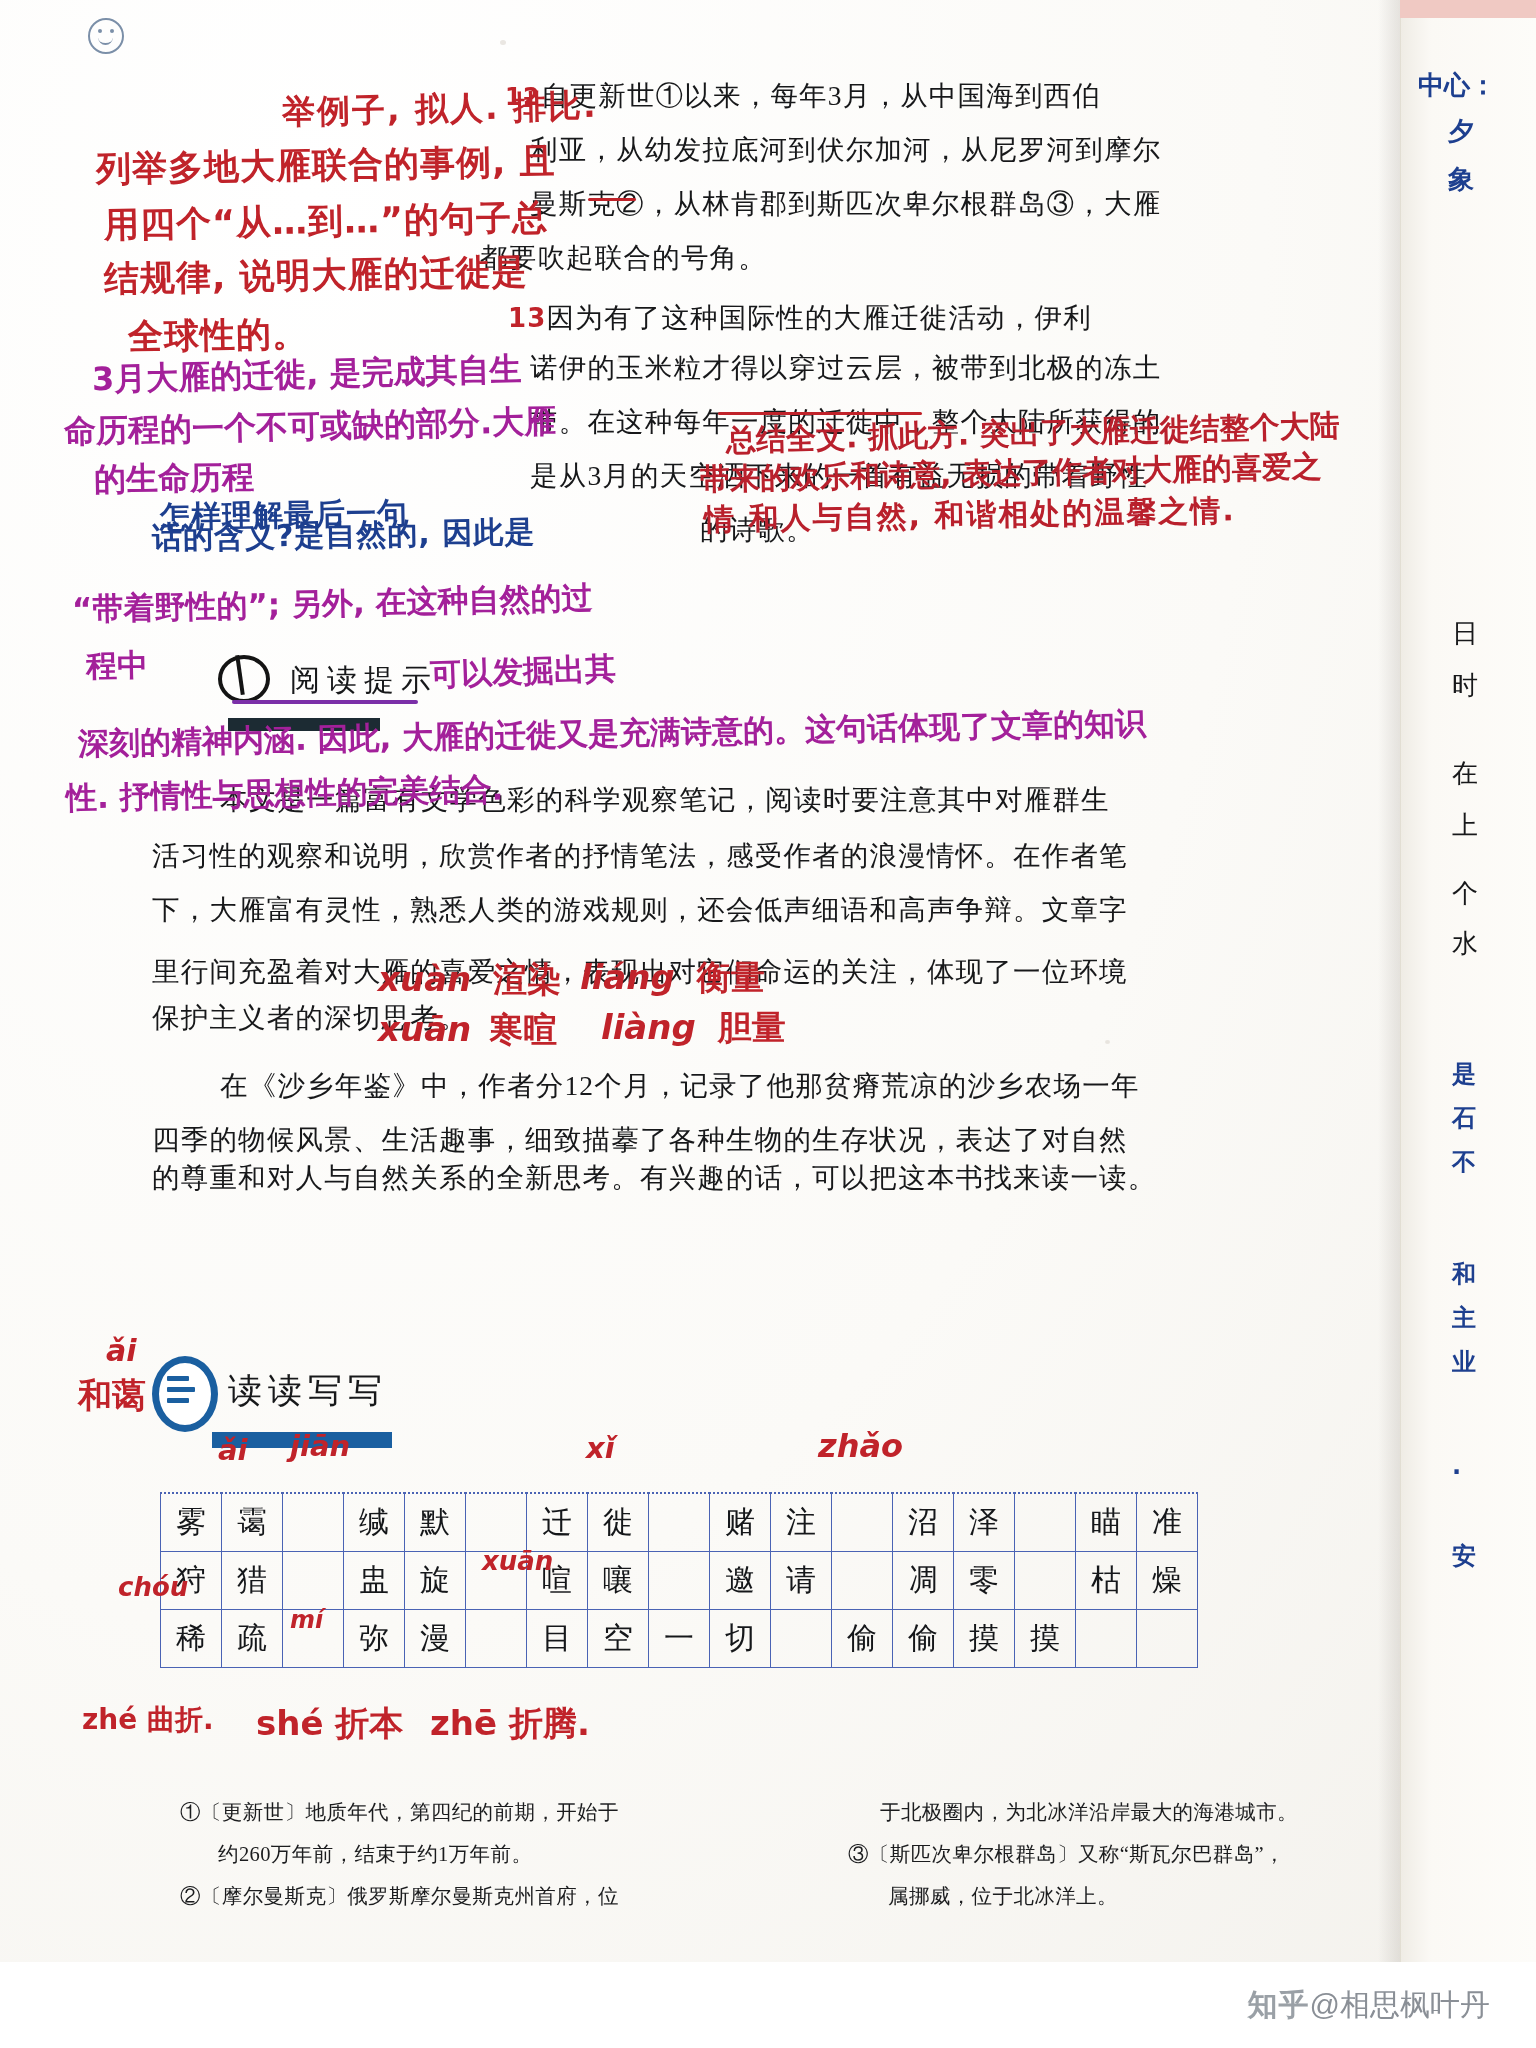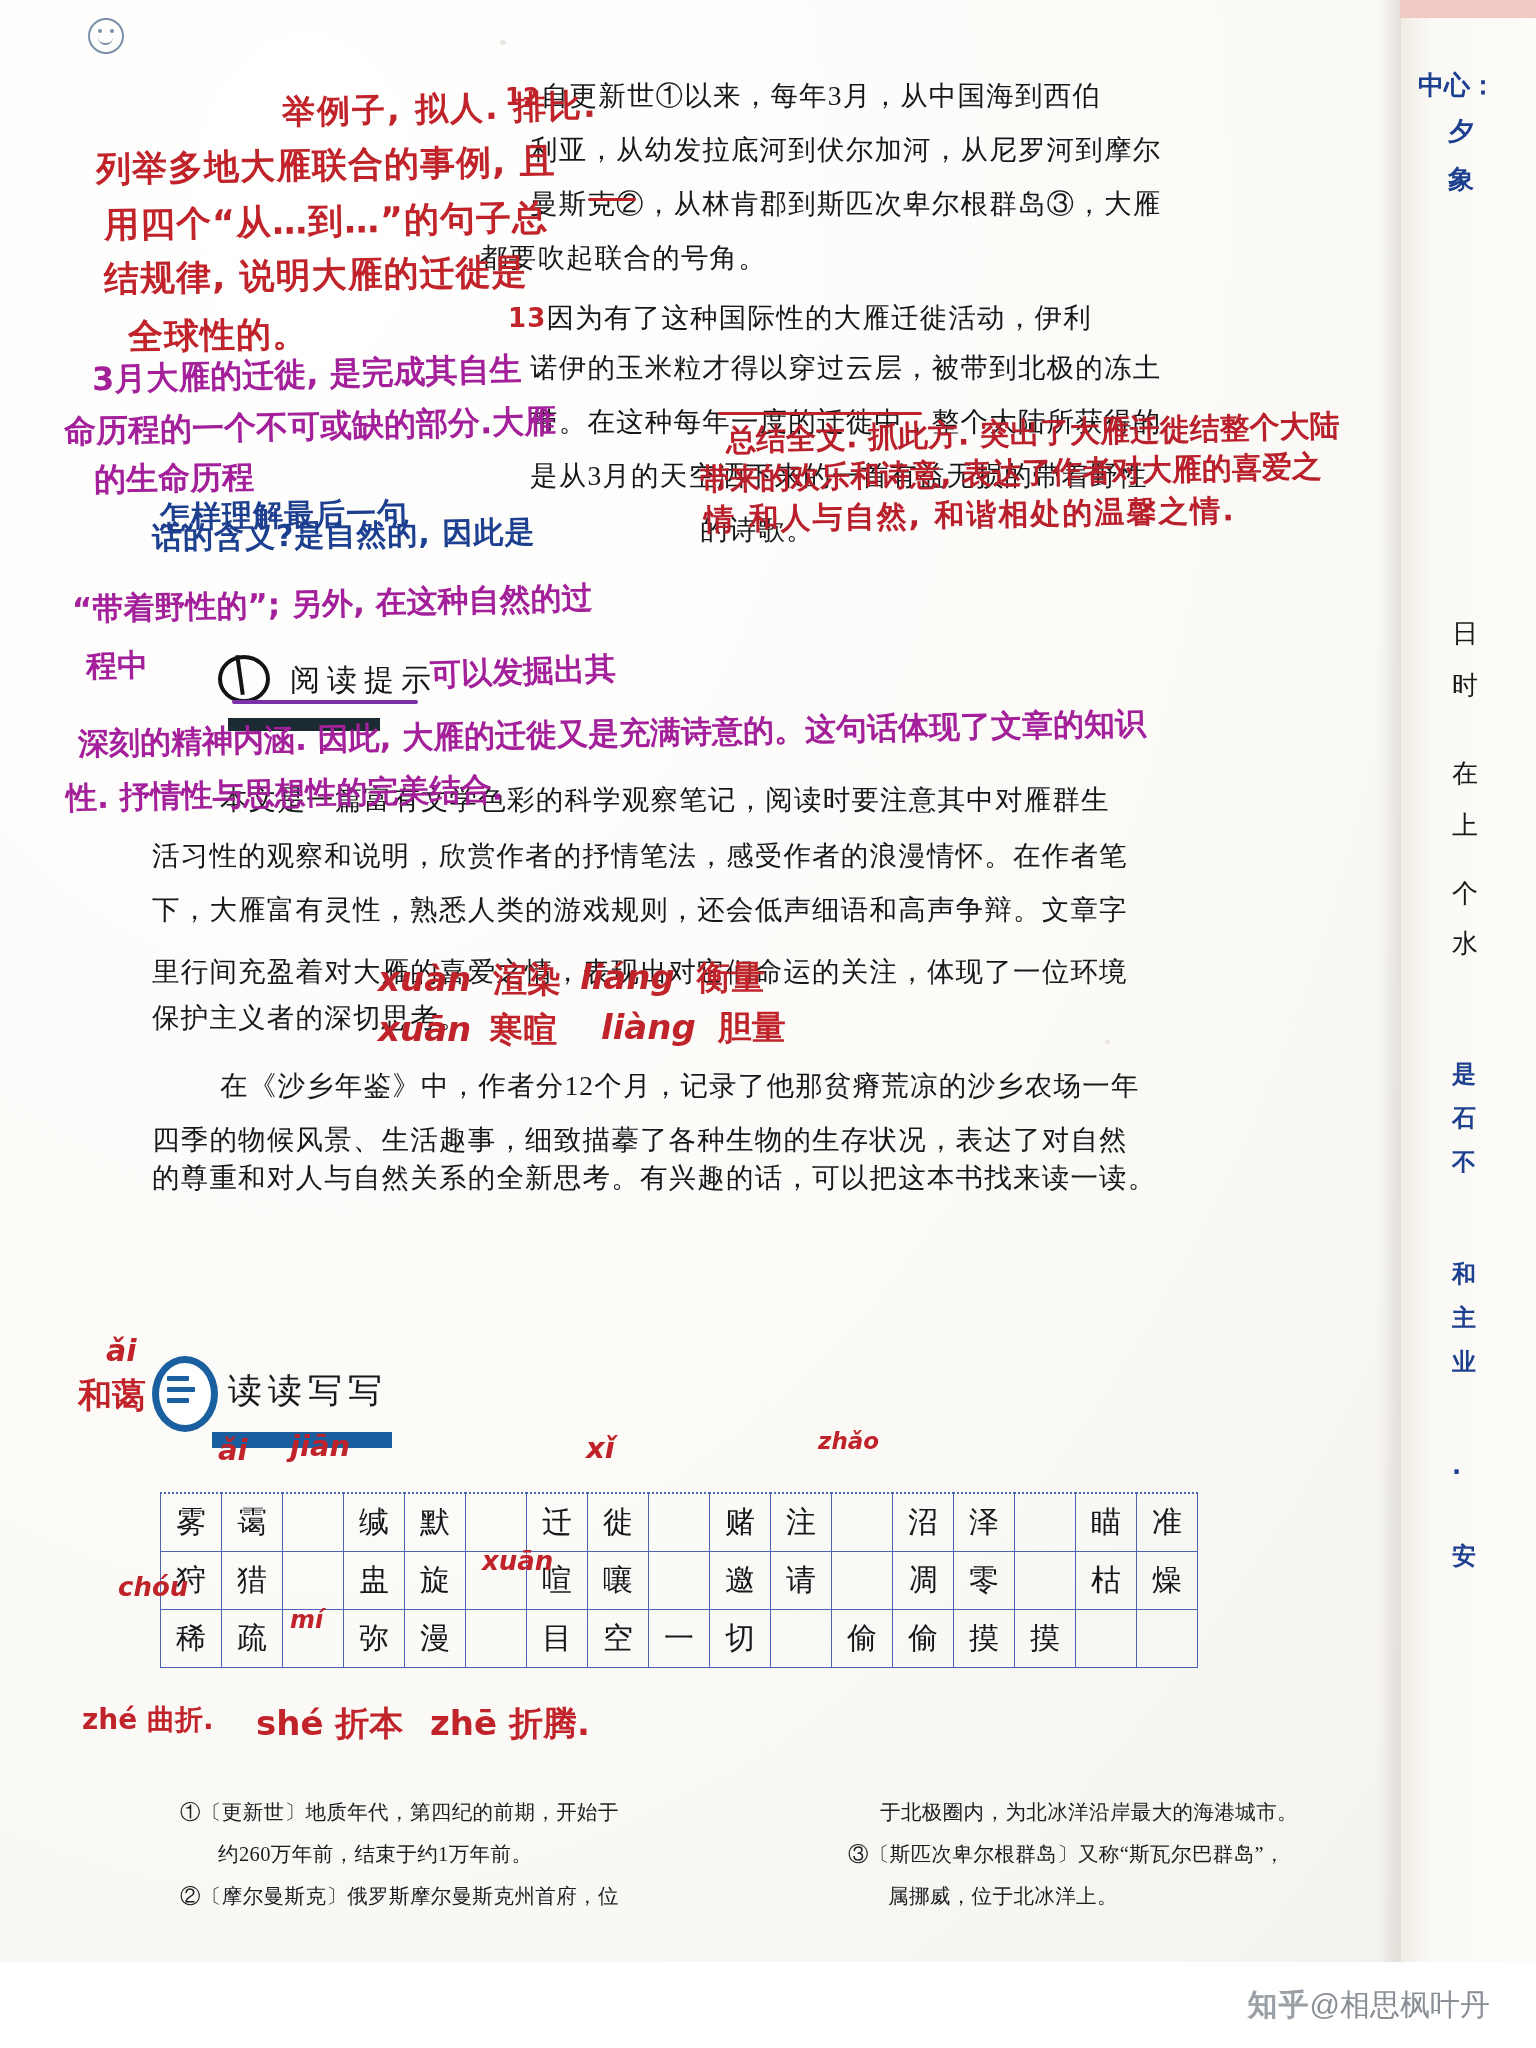--- a/index.html
+++ b/index.html
@@ -290,21 +290,21 @@
     <span class="pinyin">liàng</span>
     <span style="margin-left:10px;">胆量</span>
   </div>
 
   <div class="hand hw-red pinyin" style="left:106px;top:1336px;font-size:30px;">ǎi</div>
   <div class="hand hw-red" style="left:78px;top:1378px;font-size:34px;">和蔼</div>
 
   <div class="hand hw-red pinyin" style="left:218px;top:1436px;font-size:29px;">ǎi</div>
   <div class="hand hw-red pinyin" style="left:290px;top:1432px;font-size:29px;">jiān</div>
   <div class="hand hw-red pinyin" style="left:586px;top:1434px;font-size:29px;">xǐ</div>
-  <div class="hand hw-red pinyin" style="left:818px;top:1430px;font-size:23px;">zhǎo</div>
+  <div class="hand hw-red pinyin" style="left:818px;top:1430px;font-size:32px;">zhǎo</div>
 
   <div class="hand hw-red pinyin" style="left:118px;top:1574px;font-size:26px;">chóu</div>
   <div class="hand hw-red pinyin" style="left:482px;top:1548px;font-size:26px;">xuān</div>
   <div class="hand hw-red pinyin" style="left:290px;top:1608px;font-size:24px;">mí</div>
 
   <div class="hand hw-red" style="left:82px;top:1706px;font-size:28px;">zhé 曲折.</div>
   <div class="hand hw-red" style="left:256px;top:1706px;font-size:34px;">shé 折本</div>
   <div class="hand hw-red" style="left:430px;top:1706px;font-size:34px;">zhē 折腾.</div>
 
   <div id="gutter-shadow"></div>

